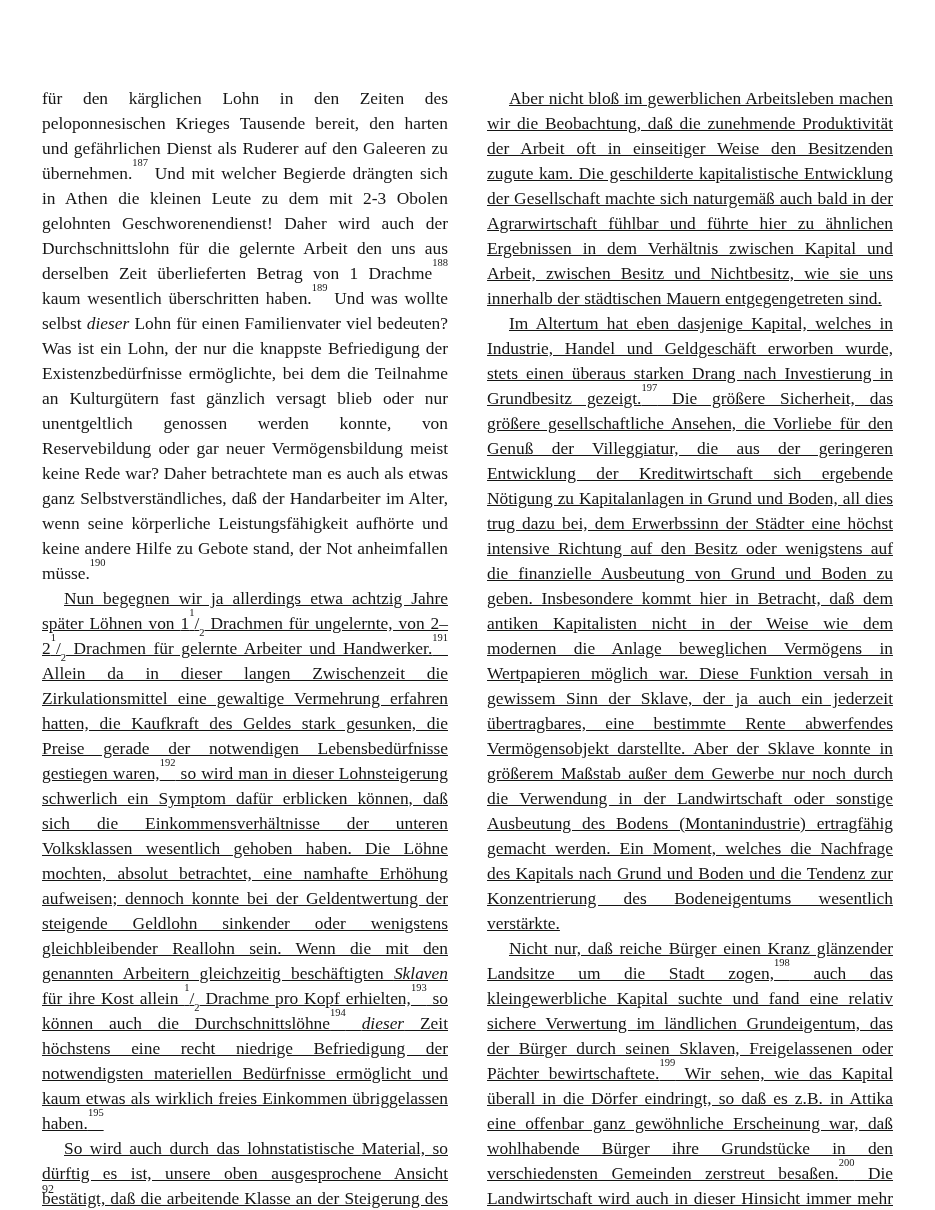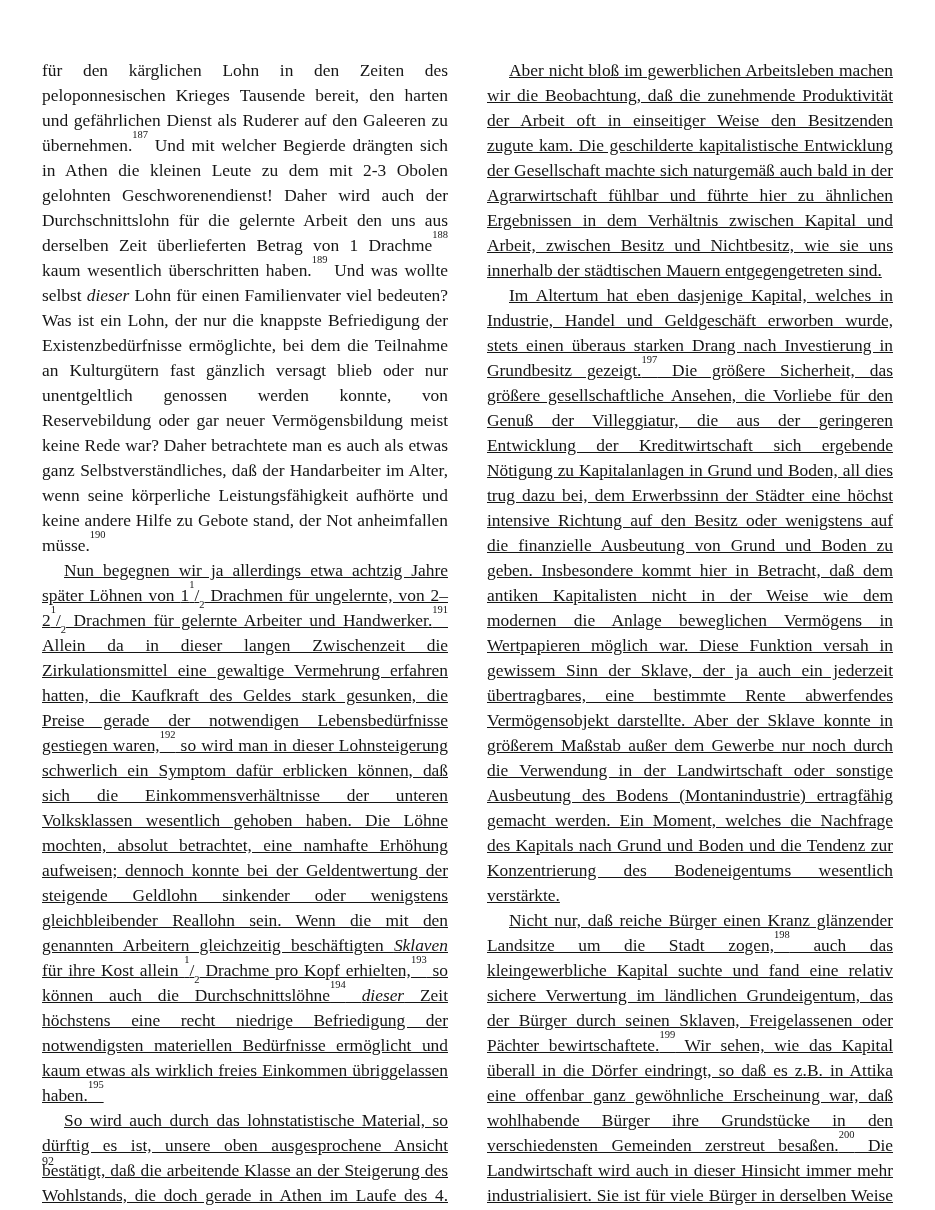--- a/index.html
+++ b/index.html
@@ -12,20 +12,21 @@
     height: 1210px;
     position: relative;
     font-family: "Liberation Serif", "DejaVu Serif", serif;
     color: #151515;
     overflow: hidden;
   }
   .page {
     position: absolute;
     inset: 0;
     background: #ffffff;
+    margin-top: 28px;
   }
   .columns {
     position: absolute;
     left: 42px;
     top: 58px;
     width: 851px;
     display: flex;
     gap: 39px;
   }
   .col {

